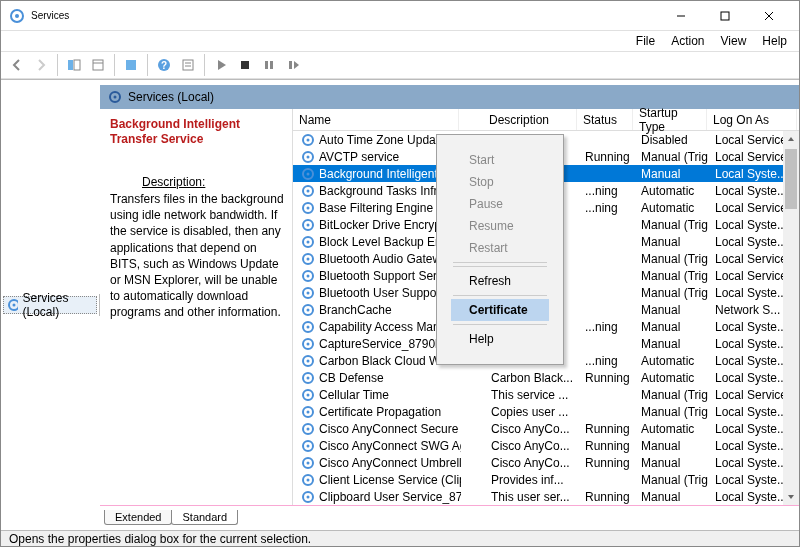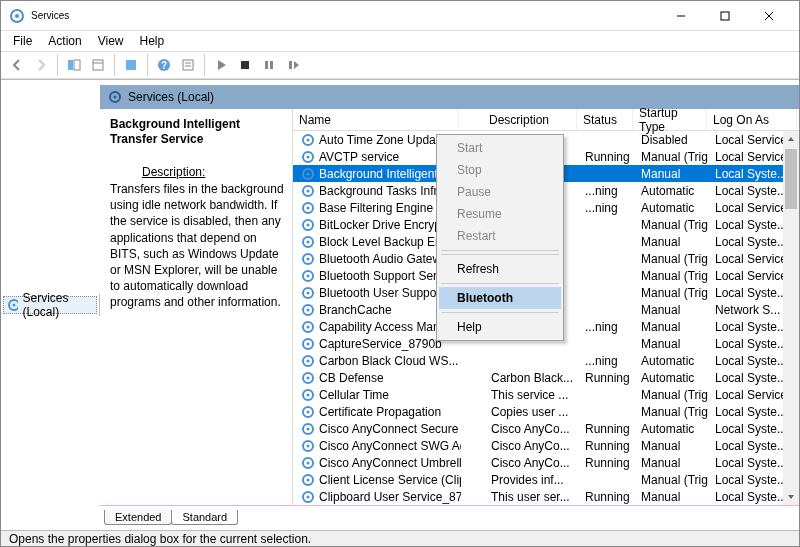--- a/index.html
+++ b/index.html
@@ -2,54 +2,54 @@
 <html><head>
 <meta charset="utf-8">
 <style>
 * { box-sizing: border-box; margin: 0; padding: 0; }
 body { font-family: "Segoe UI", Tahoma, sans-serif; font-size: 12px; color: #000; background: #fff; width: 800px; height: 547px; overflow: hidden; display: flex; flex-direction: column; border: 1px solid #888; }
 .titlebar { height: 30px; display: flex; align-items: center; padding: 0 8px; border-bottom: 1px solid #e0e0e0; background: #fff; }
 .titlebar .app-icon { width: 16px; height: 16px; margin-right: 6px; display: inline-flex; }
 .titlebar .title { flex: 1; font-size: 10px; }
 .winbtns { display: flex; }
 .winbtn { width: 44px; height: 28px; display: flex; align-items: center; justify-content: center; font-size: 13px; color: #222; }
-.menubar { height: 20px; display: flex; align-items: center; padding: 0 4px; background: #fff; }
+.menubar { height: 20px; display: flex; align-items: center; padding: 0 4px; background: #fff; justify-content: flex-end; }
 .menubar .mi { padding: 2px 8px; }
 .toolbar { height: 28px; display: flex; align-items: center; border-top: 1px solid #e0e0e0; border-bottom: 1px solid #e0e0e0; background: #fff; padding: 0 4px; }
 .tb { width: 22px; height: 22px; display: flex; align-items: center; justify-content: center; margin: 0 1px; }
 .tb.sep { width: 1px; height: 22px; background: #ccc; margin: 0 4px; }
 .content { flex: 1; display: flex; border-top: 1px solid #bbb; min-height: 0; align-items: center; }
 .nav { width: 130px; border-right: 1px solid #bbb; background: #fff; padding: 2px; }
 .nav-item { display: flex; align-items: center; height: 18px; padding: 0 3px; background: #e8f0f8; border: 1px dotted #888; }
 .nav-item svg { margin-right: 4px; }
 .main { flex: 1; display: flex; flex-direction: column; min-height: 0; }
 .panelhdr { height: 24px; background: #8aa9c8; display: flex; align-items: center; padding: 0 8px; color: #000; }
 .panelhdr svg { margin-right: 6px; }
 .splitpane { flex: 1; display: flex; min-height: 0; }
 .detail { width: 192px; padding: 8px 8px 8px 10px; font-size: 12px; overflow: hidden; }
-.detail .sname { color: #000000; margin-bottom: 18px; line-height: 1.25; }
+.detail .sname { color: #b91c1c; margin-bottom: 28px; line-height: 1.25; }
 .detail .dlbl { text-decoration: underline; margin-bottom: 2px; margin-left: 32px; }
 .detail .dtxt { line-height: 1.35; }
 .listpane { flex: 1; display: flex; flex-direction: column; border-left: 1px solid #ddd; min-height: 0; position: relative; }
 .cols { display: flex; height: 22px; border-bottom: 1px solid #ddd; background: #fff; }
 .col { display: flex; align-items: center; padding: 0 6px; border-right: 1px solid #eee; font-size: 12px; }
 .rows { flex: 1; overflow: hidden; position: relative; }
 .row { display: flex; height: 17px; align-items: center; padding-left: 2px; }
 .row.sel { background: #0078d7; color: #fff; }
 .row .cell { padding: 0 6px; white-space: nowrap; overflow: hidden; text-overflow: ellipsis; font-size: 12px; display: flex; align-items: center; }
 .row .ic { margin-right: 4px; display: inline-flex; }
 .scrollbar { position: absolute; right: 0; top: 22px; bottom: 0; width: 16px; background: #f0f0f0; display: flex; flex-direction: column; }
 .sb-btn { height: 16px; display: flex; align-items: center; justify-content: center; background: #f0f0f0; }
 .sb-track { flex: 1; position: relative; }
 .sb-thumb { position: absolute; left: 2px; right: 2px; top: 2px; height: 60px; background: #c0c0c0; border-radius: 0; }
 .tabs { height: 20px; border-top: 1px solid #f9a8d4; display: flex; align-items: flex-end; padding-left: 4px; background: #fff; }
 .tab { border: 1px solid #888; border-top: none; padding: 1px 10px; margin-right: -1px; background: #f8f8f8; font-size: 11px; border-radius: 0 0 3px 3px; }
 .tab.active { background: #fff; }
 .status { height: 16px; border-top: 1px solid #bbb; display: flex; align-items: center; padding: 0 8px; background: #f0f0f0; font-size: 12px; }
-.ctxmenu { position: absolute; left: 143px; top: 3px; width: 128px; background: #f2f2f2; border: 1px solid #a0a0a0; box-shadow: 3px 3px 3px rgba(0,0,0,0.2); padding: 2px; z-index: 10; }
+.ctxmenu { position: absolute; left: 143px; top: 3px; width: 128px; background: #f2f2f2; border: 1px solid #a0a0a0; box-shadow: 3px 3px 3px rgba(0,0,0,0.2); padding: 14px; z-index: 10; }
 .cmi { height: 22px; display: flex; align-items: center; padding: 0 20px 0 18px; font-size: 12px; position: relative; }
 .cmi.disabled { color: #888; }
 .cmi.hov { background: #bcd5ef; }
 .cmsep { height: 1px; background: #ccc; margin: 3px 2px; }
 .cmi .arrow { position: absolute; right: 6px; font-size: 9px; color: #333; }
 
 .c-name { width: 166px; }
 .c-desc { width: 94px; margin-left: 24px; }
 .c-stat { width: 56px; }
 .c-start { width: 74px; }
@@ -203,21 +203,21 @@
             <div class="cmi disabled">Start</div>
             <div class="cmi disabled">Stop</div>
             <div class="cmi disabled">Pause</div>
             <div class="cmi disabled">Resume</div>
             <div class="cmi disabled">Restart</div>
             <div class="cmsep"></div>
             <div class="cmsep"></div>
             <div class="cmi">Refresh</div>
             <div class="cmsep"></div>
             <div class="cmi hov">
-                <b>Bluetooth</b>
+                <b>Certificate</b>
               </div>
             <div class="cmsep"></div>
             <div class="cmi">Help</div>
           </div>
         <div class="row">
               <div class="cell c-name">
                 <span class="ic">
                   <svg width="14" height="14">
                     <circle cx="7" cy="7" r="5" fill="none" stroke="#4a90d9" stroke-width="2"></circle>
                     <circle cx="7" cy="7" r="1.5" fill="#4a90d9"></circle>

